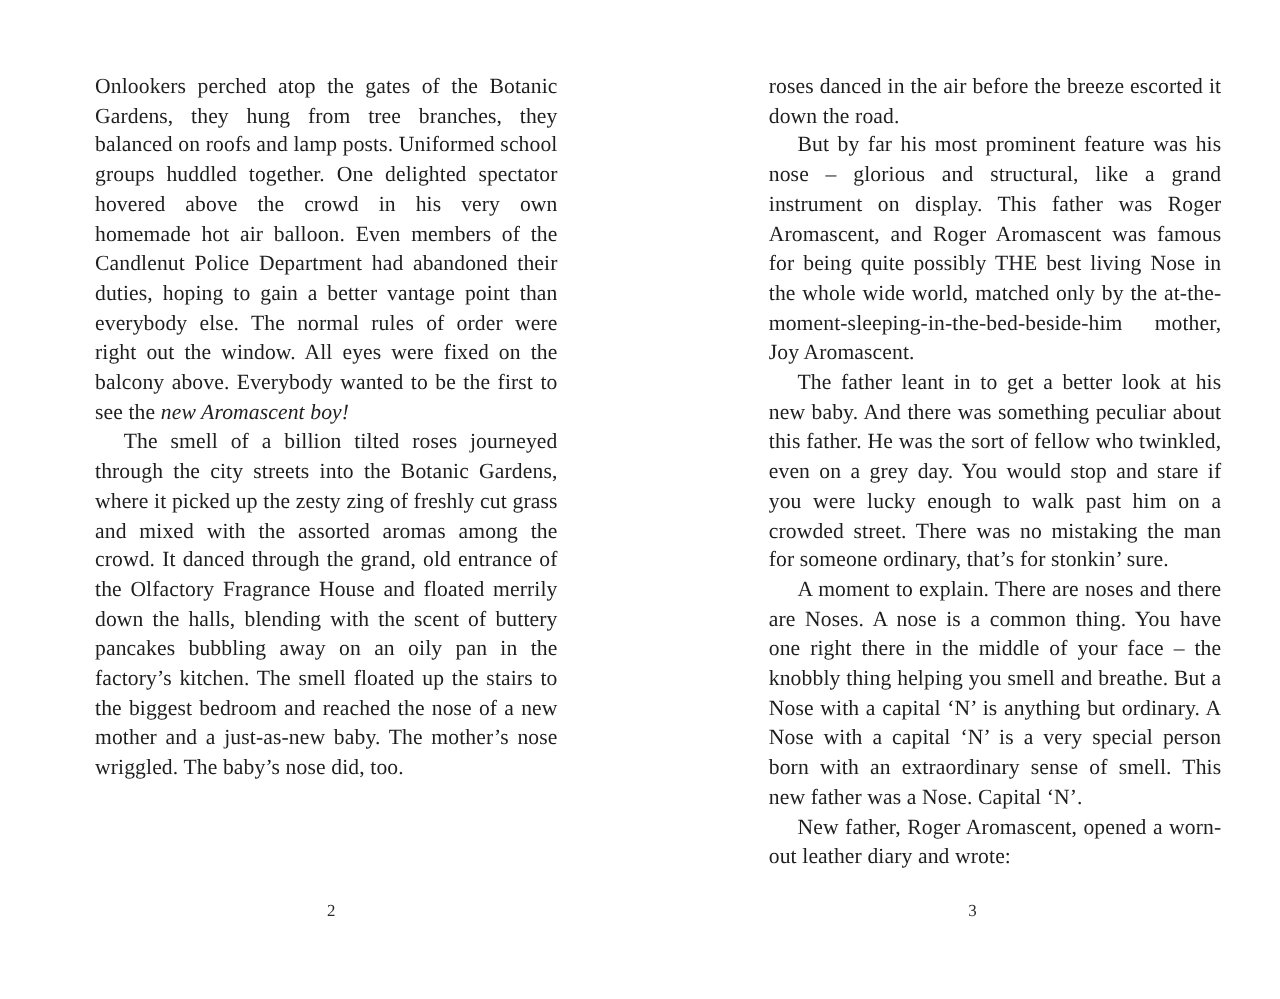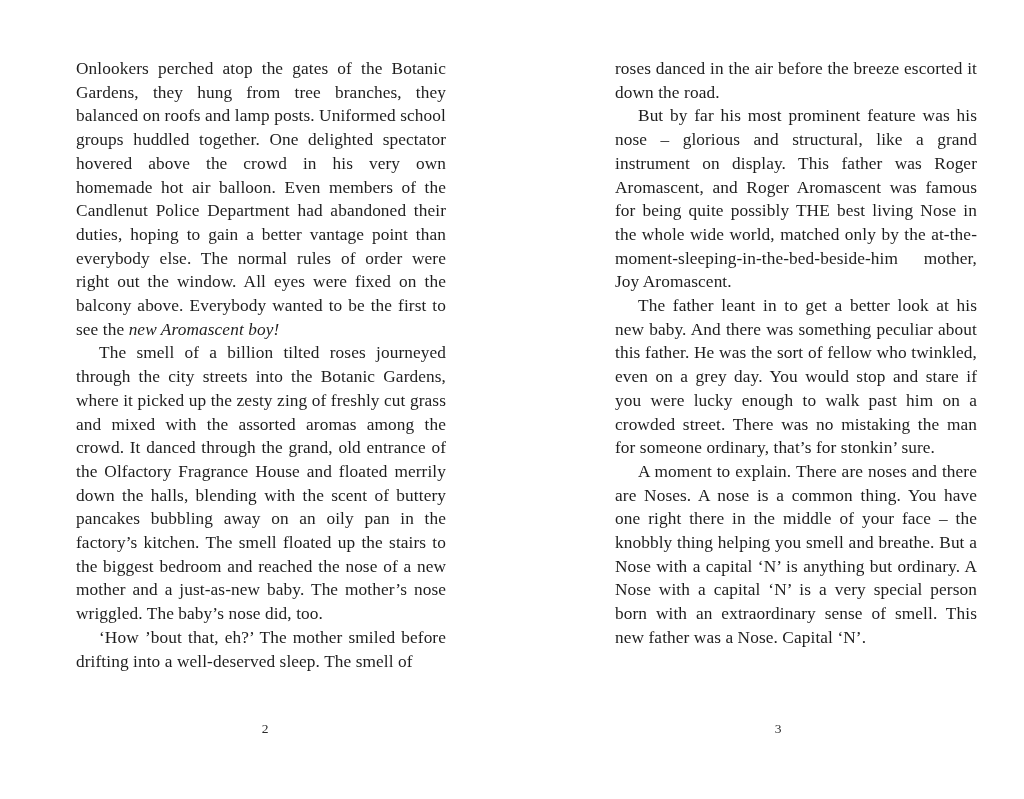--- a/index.html
+++ b/index.html
@@ -65,28 +65,28 @@
 </style>
 </head>
 <body>
 
 <div class="spread">
 
   <div>
     <div class="page-text" id="left-page-text">
         <p><span>Onlookers perched atop the gates of the Botanic Gardens, they hung from tree branches, they balanced on roofs and lamp posts. Uniformed school groups huddled together. One delighted spectator hovered above the crowd in his very own homemade hot air balloon. Even members of the Candlenut Police Department had abandoned their duties, hoping to gain a better vantage point than everybody else. The normal rules of order were right out the window. All eyes were fixed on the balcony above. Everybody wanted to be the first to see the </span><span class="italic">new Aromascent boy!</span></p>
         <p class="indent"><span>The smell of a billion tilted roses journeyed through the city streets into the Botanic Gardens, where it picked up the zesty zing of freshly cut grass and mixed with the assorted aromas among the crowd. It danced through the grand, old entrance of the Olfactory Fragrance House and floated merrily down the halls, blending with the scent of buttery pancakes bubbling away on an oily pan in the factory’s kitchen. The smell floated up the stairs to the biggest bedroom and reached the nose of a new mother and a just-as-new baby. The mother’s nose wriggled. The baby’s nose did, too.</span></p>
-        <p class="indent"><span>‘How ’bout that, eh?’ The mother smiled before drifting into a well-deserved sleep. The smell of</span></p>
       </div>
     <div class="page-number" id="left-page-number">2</div>
   </div>
 
   <div>
     <div class="page-text" id="right-page-text">
         <p><span>roses danced in the air before the breeze escorted it down the road.</span></p>
         <p class="indent"><span>But by far his most prominent feature was his nose – glorious and structural, like a grand instrument on display. This father was Roger Aromascent, and Roger Aromascent was famous for being quite possibly THE best living Nose in the whole wide world, matched only by the at-the-moment-sleeping-in-the-bed-beside-him mother, Joy Aromascent.</span></p>
         <p class="indent"><span>The father leant in to get a better look at his new baby. And there was something peculiar about this father. He was the sort of fellow who twinkled, even on a grey day. You would stop and stare if you were lucky enough to walk past him on a crowded street. There was no mistaking the man for someone ordinary, that’s for stonkin’ sure.</span></p>
         <p class="indent"><span>A moment to explain. There are noses and there are Noses. A nose is a common thing. You have one right there in the middle of your face – the knobbly thing helping you smell and breathe. But a Nose with a capital ‘N’ is anything but ordinary. A Nose with a capital ‘N’ is a very special person born with an extraordinary sense of smell. This new father was a Nose. Capital ‘N’.</span></p>
+        <p class="indent"><span>New father, Roger Aromascent, opened a worn-out leather diary and wrote:</span></p>
       </div>
     <div class="page-number" id="right-page-number">3</div>
   </div>
 
 </div>
 
 </body></html>

